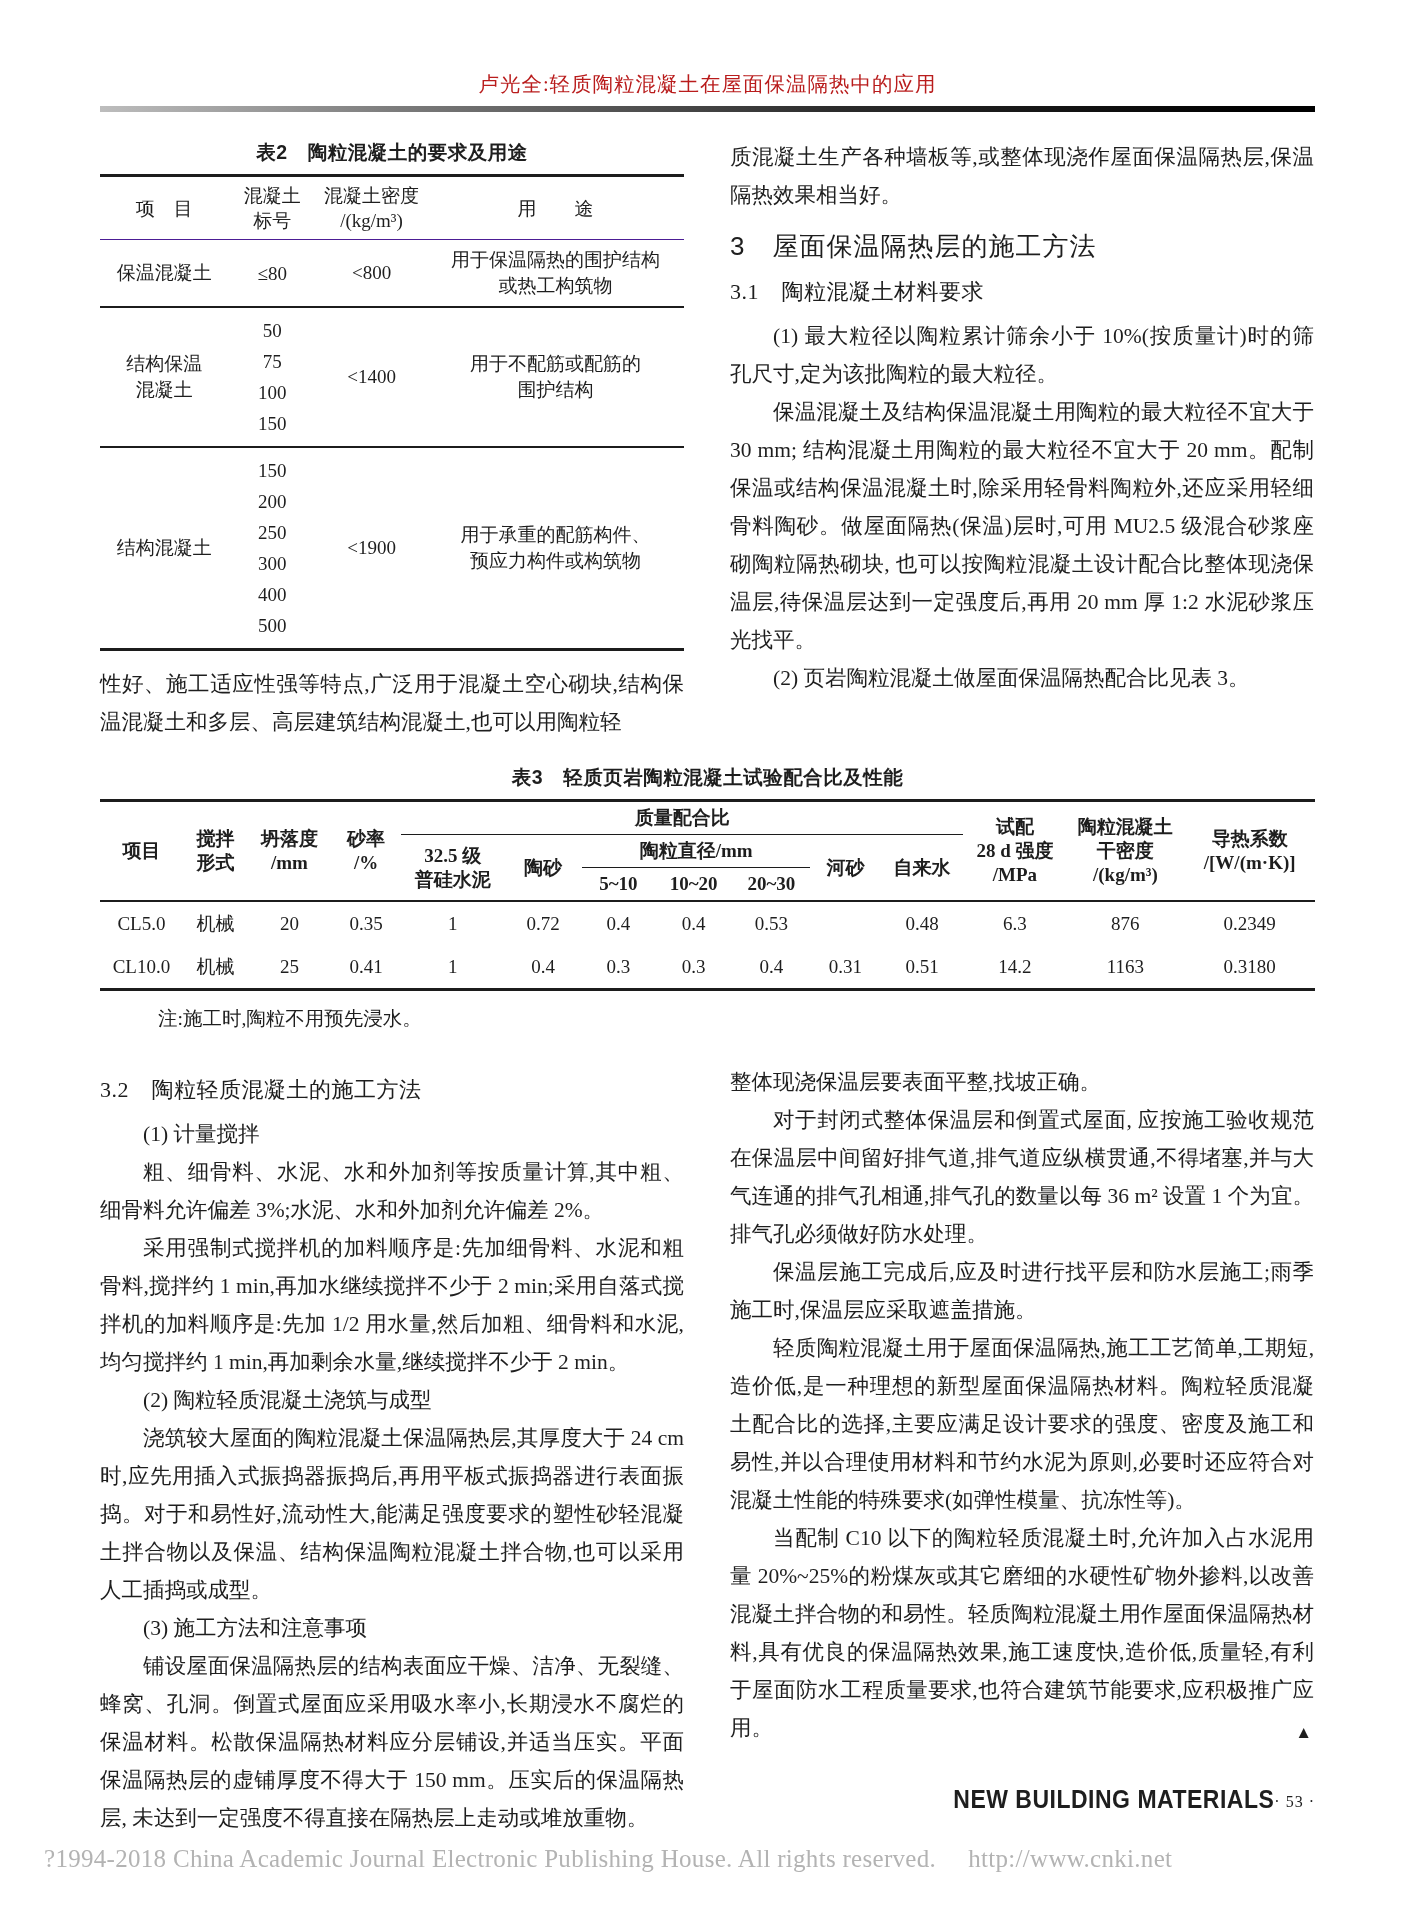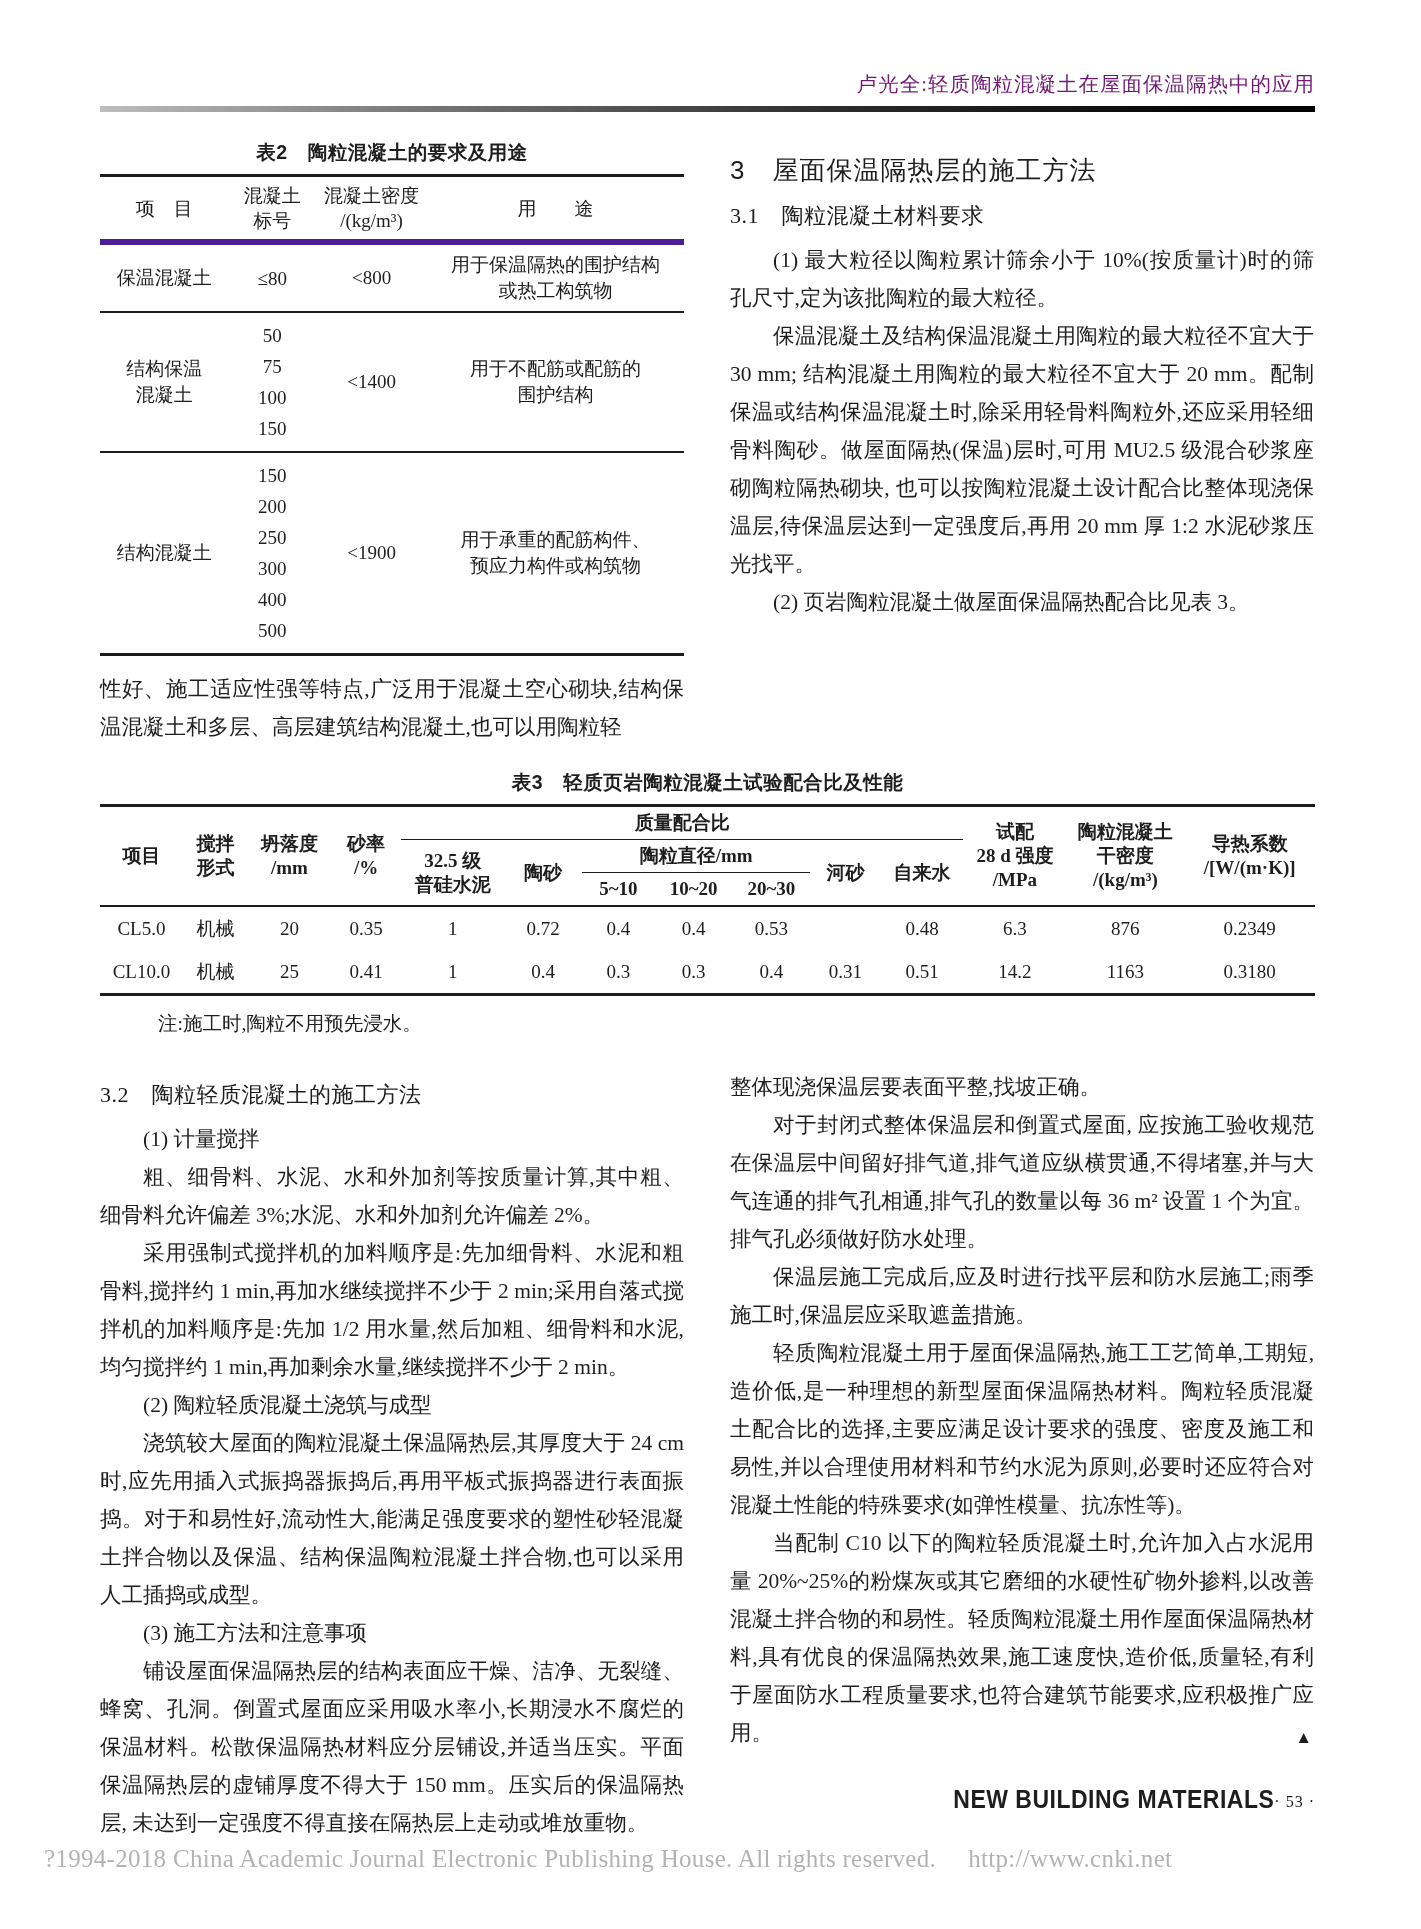--- a/index.html
+++ b/index.html
@@ -2,38 +2,38 @@
 <html><head>
 <meta charset="utf-8">
 <style>
   html,body{margin:0;padding:0;}
   body{
     width:1421px;height:1929px;position:relative;overflow:hidden;
     background:#ffffff;color:#1e1e1e;
     font-family:"Liberation Serif","DejaVu Serif",serif;
   }
   .content{position:absolute;left:100px;top:70px;width:1215px;}
-  .running-head{text-align:right;font-size:20.5px;letter-spacing:1px;line-height:28px;margin-bottom:8px;color:#701a75;}
+  .running-head{text-align:center;font-size:20.5px;letter-spacing:1px;line-height:28px;margin-bottom:8px;color:#b91c1c;}
   .head-rule{height:6px;background:linear-gradient(to right,#bdbdbd,#7a7a7a 25%,#2c2c2c 60%,#000 95%);margin-bottom:26px;}
 
   .cols{display:flex;gap:46px;}
   .col{width:584px;flex:0 0 auto;}
 
   .body{font-size:21.5px;line-height:38px;text-align:justify;margin:0;}
   .indent{text-indent:2em;}
   .noindent{text-indent:0;}
 
   .sec{font-family:"Liberation Sans","DejaVu Sans",sans-serif;font-weight:500;font-size:26px;line-height:32px;margin:16px 0 15px;letter-spacing:1px;}
   .subsec{font-family:Liberation Serif, serif;font-weight:500;font-size:22px;line-height:30px;margin:12px 0 10px;letter-spacing:0.5px;}
 
   .tbl-caption{text-align:center;font-family:"Liberation Sans","DejaVu Sans",sans-serif;font-weight:700;font-size:19.5px;line-height:28px;margin-bottom:8px;letter-spacing:0.5px;}
   .pre{white-space:pre-line;}
 
   table.t2{width:100%;border-collapse:collapse;border-top:3px solid #1c1c1c;border-bottom:3px solid #1c1c1c;font-size:19px;}
-  .t2 thead tr{border-bottom:6px solid #4c1d95;}
+  .t2 thead tr{border-bottom:1px solid #4c1d95;}
   .t2 tbody tr{border-bottom:2px solid #1c1c1c;}
   .t2 tbody tr:last-child{border-bottom:none;}
   .t2 th{font-weight:normal;text-align:center;padding:6px 2px;line-height:25px;vertical-align:middle;}
   .t2 td{text-align:center;padding:7px 2px;line-height:26px;vertical-align:middle;}
   .grade-line{line-height:31px;}
 
   .t3block{margin-top:22px;}
   table.t3{width:100%;border-collapse:collapse;border-top:3px solid #1c1c1c;border-bottom:3px solid #1c1c1c;font-size:19px;table-layout:fixed;}
   .t3 th{font-weight:bold;text-align:center;padding:4px 2px;line-height:24px;vertical-align:middle;}
   .t3 thead{border-bottom:2px solid #1c1c1c;}
@@ -118,20 +118,21 @@
             <td>&lt;1900</td>
             <td class="pre">用于承重的配筋构件、
 预应力构件或构筑物</td>
           </tr>
         </tbody>
       </table>
       <p class="body noindent" style="margin-top:14px">性好、施工适应性强等特点,广泛用于混凝土空心砌块,结构保温混凝土和多层、高层建筑结构混凝土,也可以用陶粒轻</p>
 
     </div>
     <div class="col">
+      <p class="body noindent">质混凝土生产各种墙板等,或整体现浇作屋面保温隔热层,保温隔热效果相当好。</p>
       <h2 class="sec">3 屋面保温隔热层的施工方法</h2>
       <h3 class="subsec">3.1 陶粒混凝土材料要求</h3>
       <p class="body indent">(1) 最大粒径以陶粒累计筛余小于 10%(按质量计)时的筛孔尺寸,定为该批陶粒的最大粒径。</p>
       <p class="body indent">保温混凝土及结构保温混凝土用陶粒的最大粒径不宜大于 30 mm; 结构混凝土用陶粒的最大粒径不宜大于 20 mm。配制保温或结构保温混凝土时,除采用轻骨料陶粒外,还应采用轻细骨料陶砂。做屋面隔热(保温)层时,可用 MU2.5 级混合砂浆座砌陶粒隔热砌块, 也可以按陶粒混凝土设计配合比整体现浇保温层,待保温层达到一定强度后,再用 20 mm 厚 1:2 水泥砂浆压光找平。</p>
       <p class="body indent">(2) 页岩陶粒混凝土做屋面保温隔热配合比见表 3。</p>
     </div>
   </div>
 
   <div class="t3block">
     <div class="tbl-caption">表3 轻质页岩陶粒混凝土试验配合比及性能</div>

